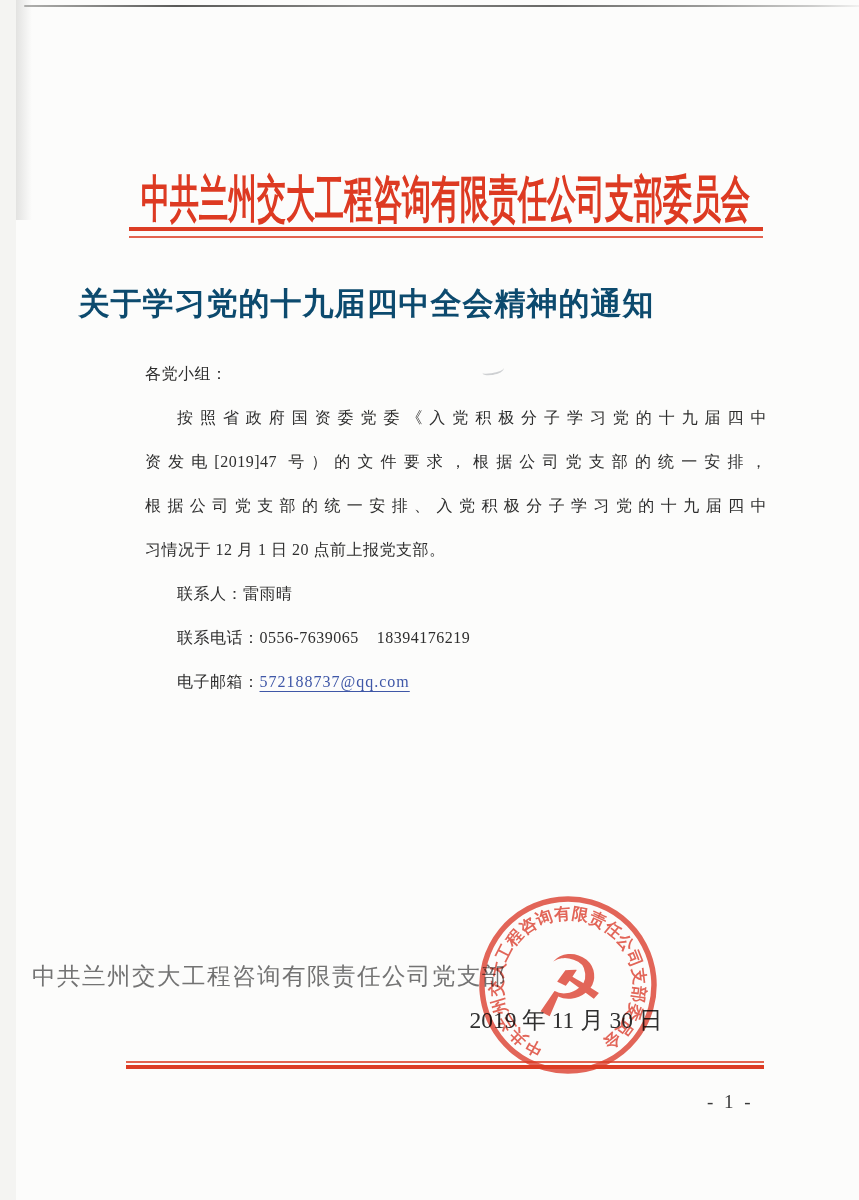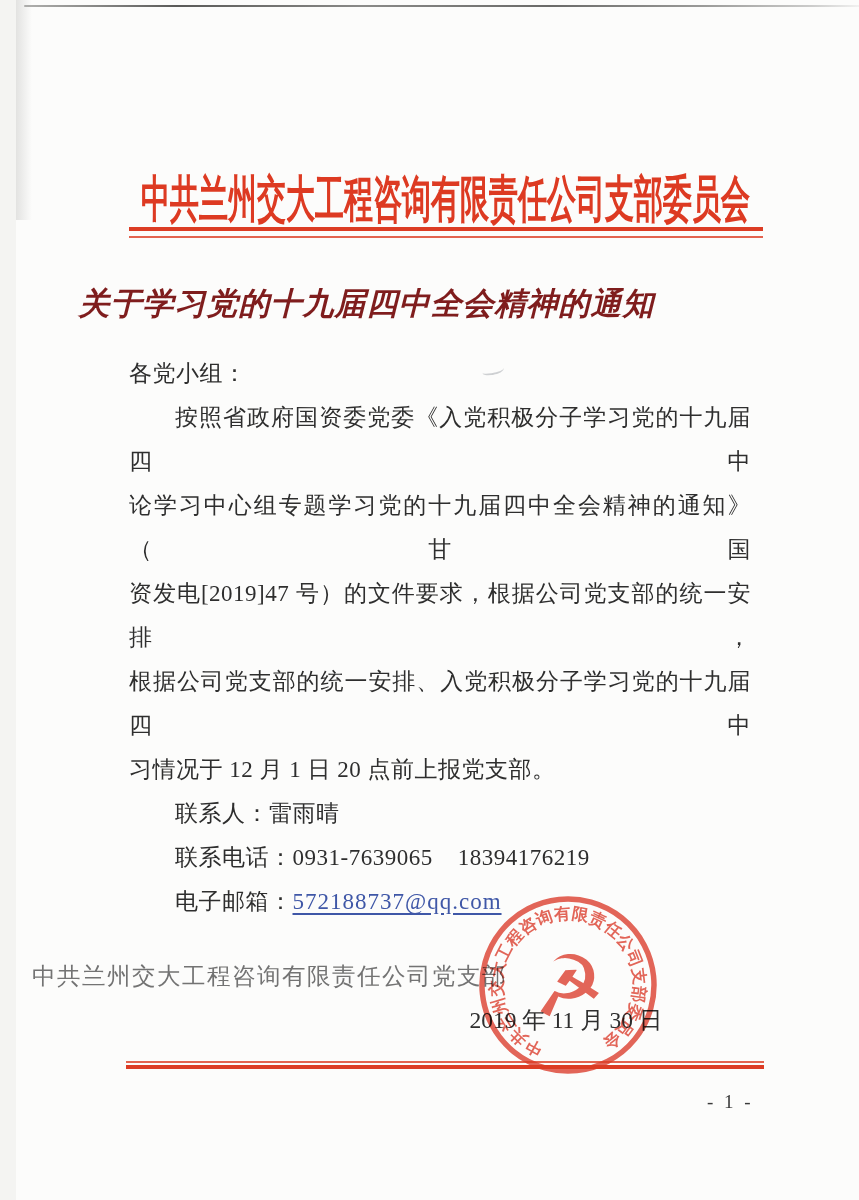--- a/index.html
+++ b/index.html
@@ -41,28 +41,27 @@
     white-space:nowrap;
   }
   .rule{position:absolute;background:#dc3c24;}
   .rule-top-thick{top:227px;left:113px;width:634px;height:4px;}
   .rule-top-thin{top:236px;left:113px;width:634px;height:1.5px;opacity:.8;}
   .rule-bot-thin{top:1061px;left:110px;width:638px;height:1.5px;opacity:.8;}
   .rule-bot-thick{top:1065px;left:110px;width:638px;height:3.5px;}
   
   .doc-title{
     position:absolute;top:283px;left:0;width:701px;text-align:center;
-    font-size:31px;font-weight:bold;color:#7f1d1d;letter-spacing:1px;
+    font-size:31px;font-weight:bold;color:#0c4a6e;letter-spacing:1px;
     white-space:nowrap;
-    font-style:italic;
   }
   
   .body-text{
-    position:absolute;left:113px;top:352px;width:622px;
-    font-size:23px;line-height:44px;color:#2e2e2e;
+    position:absolute;left:129px;top:352px;width:622px;
+    font-size:16px;line-height:44px;color:#2e2e2e;
     letter-spacing:.5px;
   }
   .line{white-space:nowrap;}
   .j{white-space:normal;text-align:justify;text-align-last:justify;}
   .indent{text-indent:2em;}
   .pre{white-space:pre;}
   .email-link{color:#3f57a7;text-decoration:underline;text-underline-offset:4px;letter-spacing:1px;}
   
   .signature{
     position:absolute;top:960px;left:16px;width:745px;text-align:left;
@@ -97,26 +96,25 @@
     <span>中共兰州交大工程咨询有限责任公司支部委员会</span>
   </div>
   <div class="rule rule-top-thick"></div>
   <div class="rule rule-top-thin"></div>
 
   <div class="doc-title">关于学习党的十九届四中全会精神的通知</div>
 
   <div class="body-text">
     <div class="line">各党小组：</div>
     <div class="line j indent">按照省政府国资委党委《入党积极分子学习党的十九届四中</div>
-    <div class="line j">论学习中心组专题学习党的十九届四中全会精神的通知》（甘国</div>
     <div class="line j">资发电[2019]47 号）的文件要求，根据公司党支部的统一安排，</div>
     <div class="line j">根据公司党支部的统一安排、入党积极分子学习党的十九届四中</div>
     <div class="line">习情况于 12 月 1 日 20 点前上报党支部。</div>
     <div class="line indent">联系人：雷雨晴</div>
-    <div class="line indent pre">联系电话：0931-7639065    18394176219</div>
+    <div class="line indent pre">联系电话：0556-7639065    18394176219</div>
     <div class="line indent">
       <span>电子邮箱：</span><a href="#" class="email-link">572188737@qq.com</a>
     </div>
   </div>
 
   <div class="signature">中共兰州交大工程咨询有限责任公司党支部</div>
   <div class="date-line">2019 年 11 月 30 日</div>
 
   <svg class="stamp" viewBox="0 0 200 200" xmlns="http://www.w3.org/2000/svg">
     <defs>

